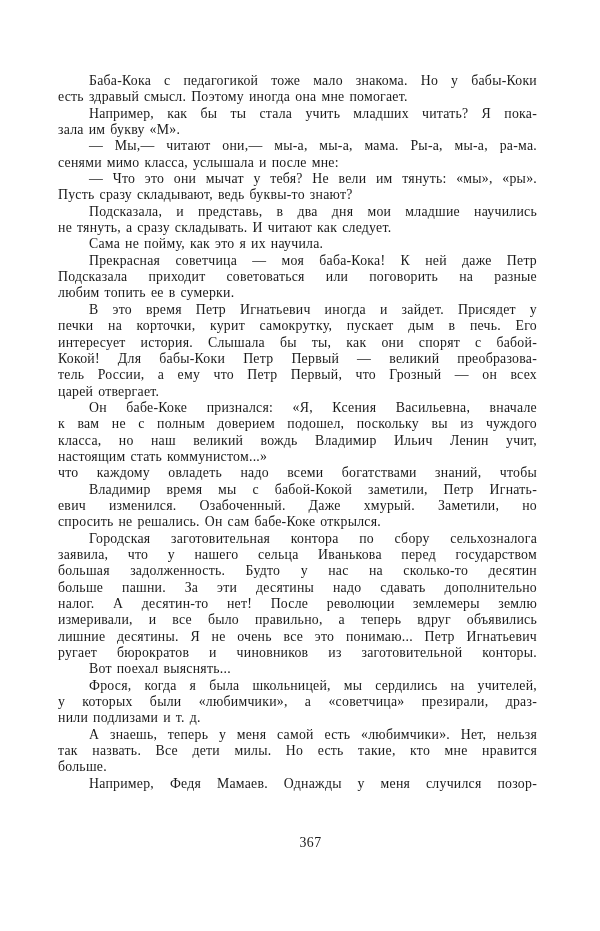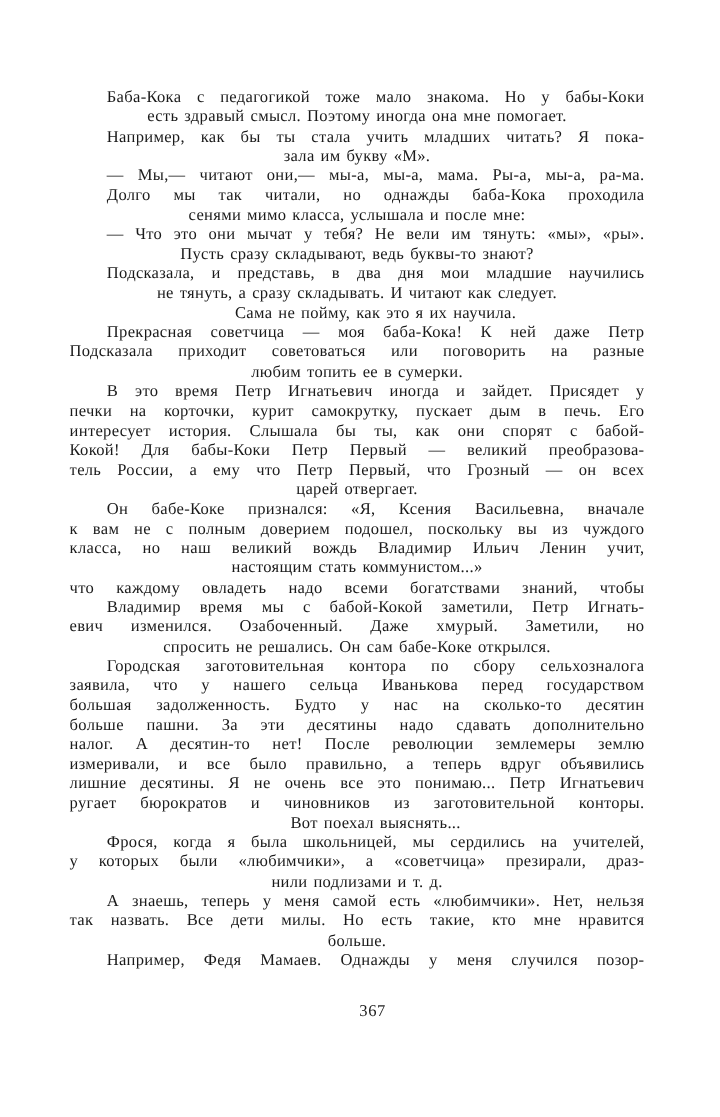--- a/index.html
+++ b/index.html
@@ -25,21 +25,21 @@
     top: 73px;
     width: 479px;
   }
   .line {
     font-size: 13.8px;
     line-height: 16.35px;
     height: 16.35px;
     letter-spacing: 0.25px;
     word-spacing: 1.3px;
     overflow: hidden;
-    text-align: center;
+    text-align: left;
   }
   .line.just {
     text-align: justify;
     text-align-last: justify;
   }
   .line.indent {
     text-indent: 31px;
   }
   .page-number {
     position: absolute;
@@ -54,21 +54,20 @@
 </head>
 <body style="background: rgb(255, 255, 255);">
 
 <div class="page" style="color: rgb(26, 26, 26);">
   <div class="text-block">
       <div class="line indent just">Баба-Кока с педагогикой тоже мало знакома. Но у бабы-Коки</div>
       <div class="line">есть здравый смысл. Поэтому иногда она мне помогает.</div>
       <div class="line indent just">Например, как бы ты стала учить младших читать? Я пока-</div>
       <div class="line">зала им букву «М».</div>
       <div class="line indent just">— Мы,— читают они,— мы-а, мы-а, мама. Ры-а, мы-а, ра-ма.</div>
-      <div class="line indent just">Долго мы так читали, но однажды баба-Кока проходила</div>
       <div class="line">сенями мимо класса, услышала и после мне:</div>
       <div class="line indent just">— Что это они мычат у тебя? Не вели им тянуть: «мы», «ры».</div>
       <div class="line">Пусть сразу складывают, ведь буквы-то знают?</div>
       <div class="line indent just">Подсказала, и представь, в два дня мои младшие научились</div>
       <div class="line">не тянуть, а сразу складывать. И читают как следует.</div>
       <div class="line indent">Сама не пойму, как это я их научила.</div>
       <div class="line indent just">Прекрасная советчица — моя баба-Кока! К ней даже Петр</div>
       <div class="line just">Подсказала приходит советоваться или поговорить на разные</div>
       <div class="line">любим топить ее в сумерки.</div>
       <div class="line indent just">В это время Петр Игнатьевич иногда и зайдет. Присядет у</div>

